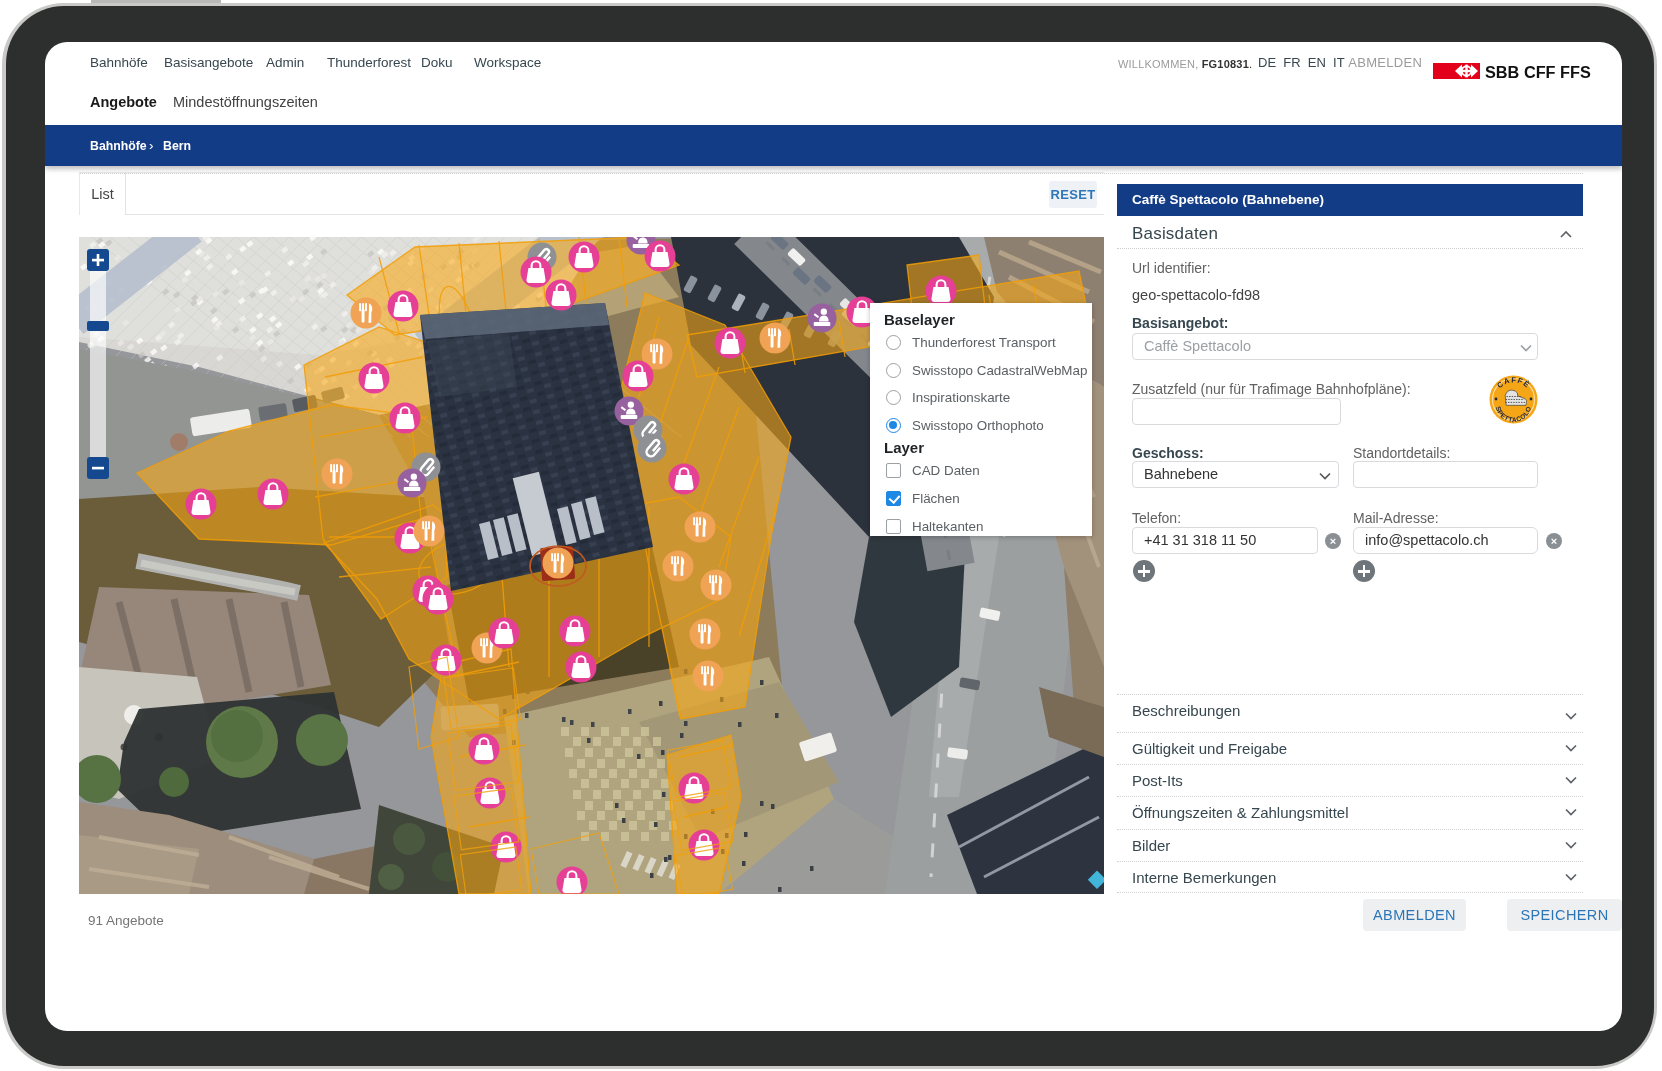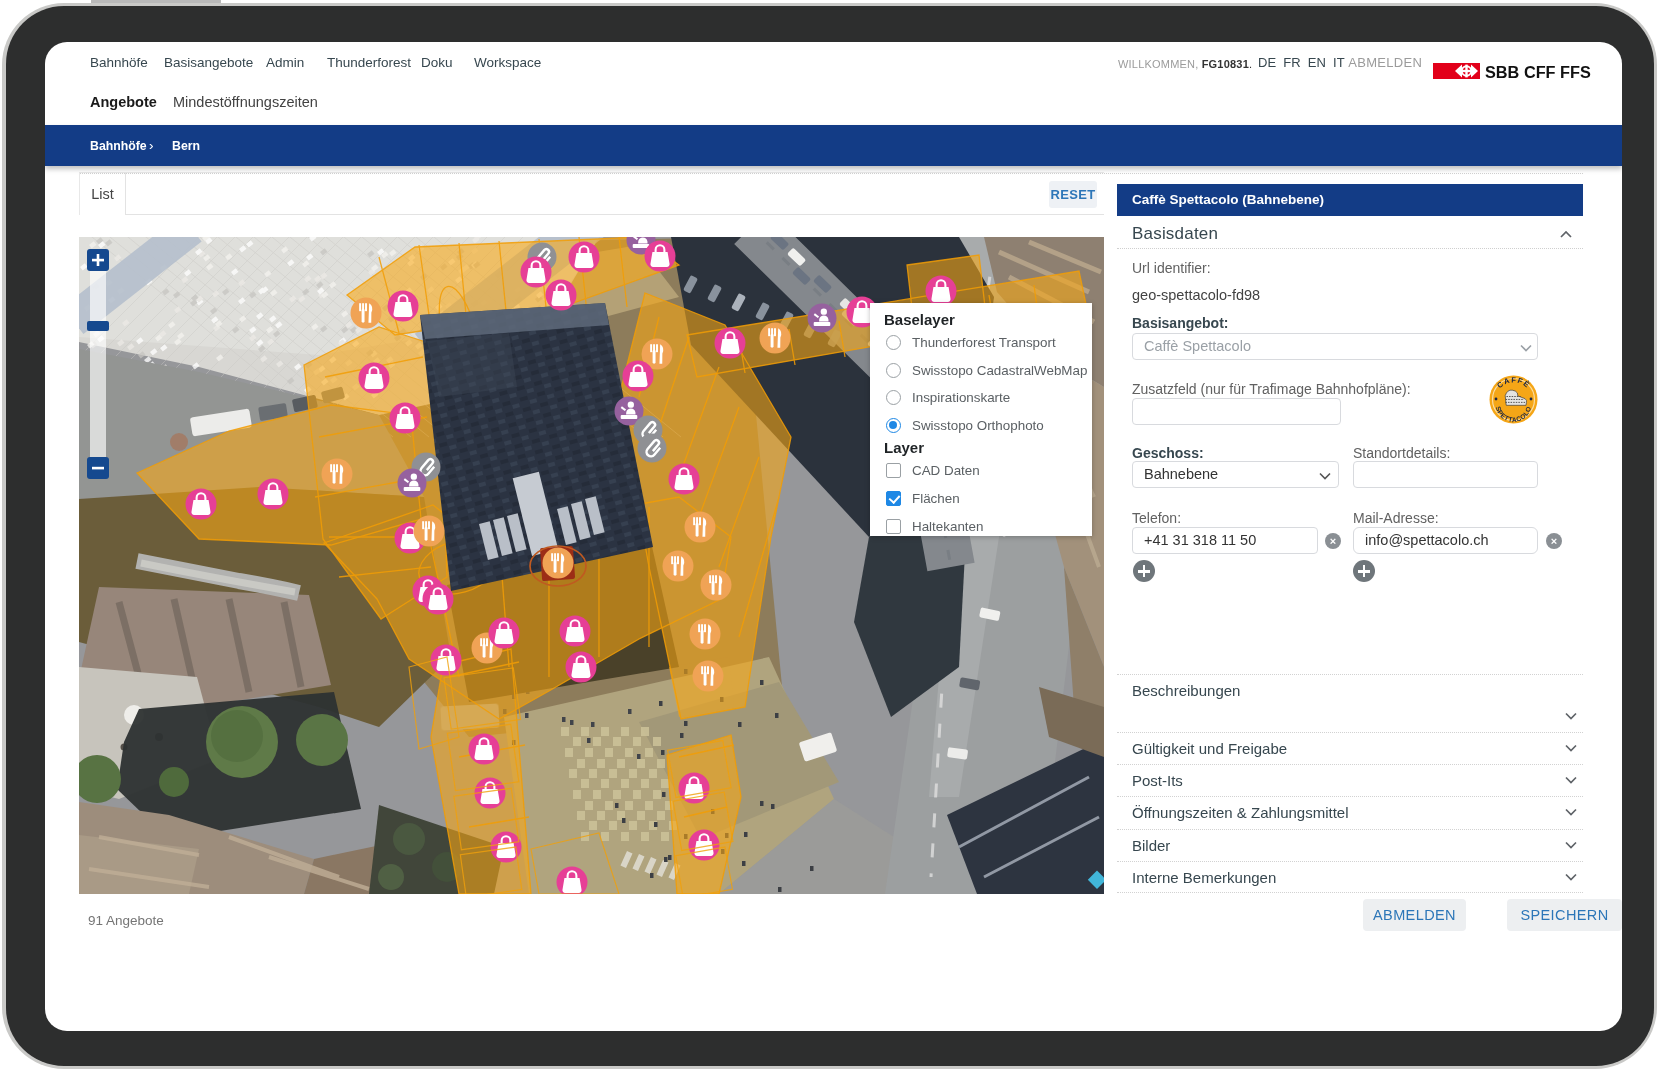--- a/index.html
+++ b/index.html
@@ -90,21 +90,21 @@
       </svg>
     </div>
     <div class="nav2">
       <span style="left:45px; font-weight:bold; color:#1a1a1a;">Angebote</span>
       <span style="left:128px; color:#424242;">Mindestöffnungszeiten</span>
       <span style="left:290px; font-weight:bold; color:#1a1a1a;margin-top:48px;">Exportieren</span>
     </div>
     <div id="crumb">
       <span style="position:absolute;left:45px;top:14px;font-size:12.3px;">Bahnhöfe</span>
       <span style="position:absolute;left:104px;top:13px;font-weight:normal;">›</span>
-      <span style="position:absolute;left:118px;top:14px;font-size:12.3px;margin-left:9px;">Bern</span>
+      <span style="position:absolute;left:118px;top:14px;font-size:12.3px;">Bern</span>
     </div>
     <div id="sep-dotted"></div>
     <div id="toolbar">
       <div id="tab-list">List</div>
       <div id="toolbar-bottom"></div>
       <div id="reset">RESET</div>
     </div>
     <div id="map"><svg width="1025" height="657" viewBox="0 0 1025 657" xmlns="http://www.w3.org/2000/svg">
 <defs>
 <g id="bag">
@@ -955,21 +955,21 @@
       <div class="inp" style="left:236px;top:277px;width:185px;"></div>
       <div class="lbl" style="left:15px;top:326px;">Telefon:</div>
       <div class="lbl" style="left:236px;top:326px;">Mail-Adresse:</div>
       <div class="inp" style="left:15px;top:343px;width:186px;">+41 31 318 11 50</div>
       <div class="clear" style="left:208px;top:349px;">×</div>
       <div class="inp" style="left:236px;top:343px;width:185px;border-radius:6px;">info@spettacolo.ch</div>
       <div class="clear" style="left:429px;top:349px;">×</div>
       <div class="plus" style="left:16px;top:376px;"></div>
       <div class="plus" style="left:236px;top:376px;"></div>
     </div>
-    <div class="acc" style="top:632px;">Beschreibungen</div>
+    <div class="acc" style="top:652px;">Beschreibungen</div>
     <div class="acc" style="top:690px;">Gültigkeit und Freigabe</div>
     <div class="acc" style="top:722px;">Post-Its</div>
     <div class="acc" style="top:754px;">Öffnungszeiten &amp; Zahlungsmittel</div>
     <div class="acc" style="top:787px;">Bilder</div>
     <div class="acc" style="top:819px;border-bottom:1px dotted #d2d2d2;">Interne Bemerkungen</div>
     <svg class="chev" style="left:1520px;top:670px;">
         <path d="M1 1.5 L6 6.5 L11 1.5" stroke="#5f6368" stroke-width="1.7" fill="none"></path>
       </svg>
     <svg class="chev" style="left:1520px;top:702px;">
         <path d="M1 1.5 L6 6.5 L11 1.5" stroke="#5f6368" stroke-width="1.7" fill="none"></path>

